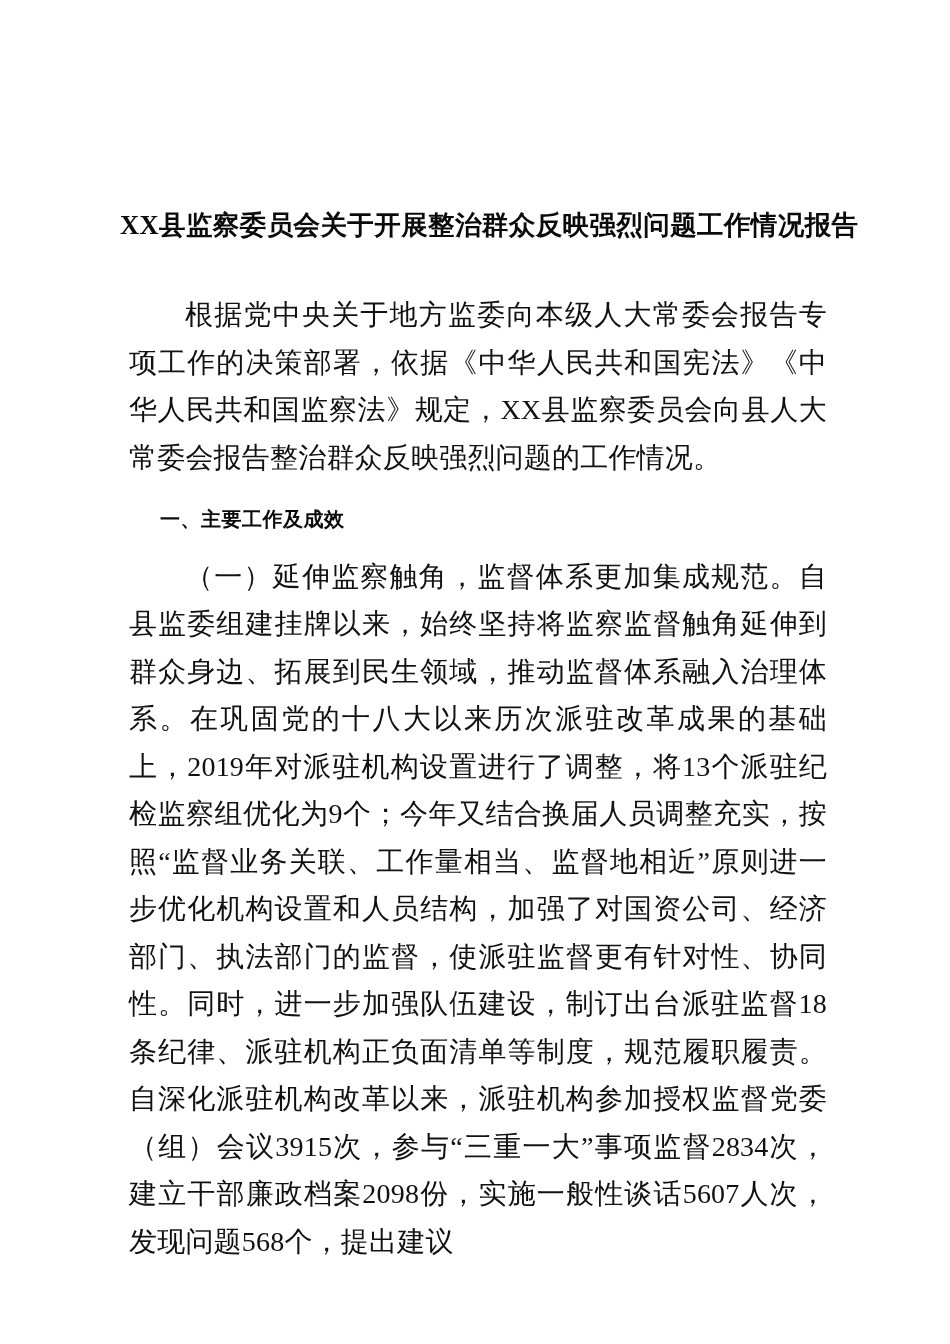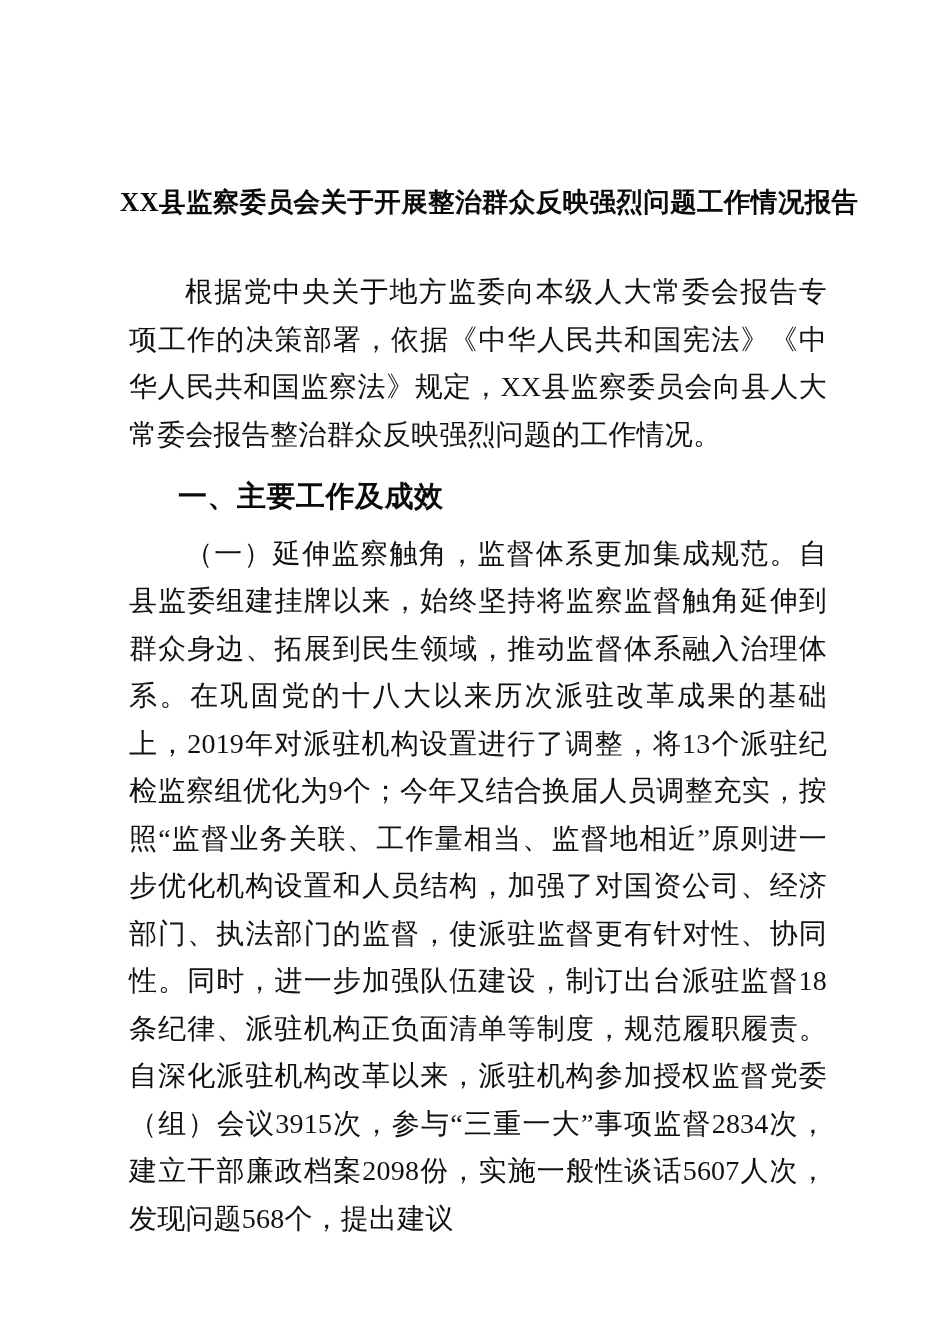--- a/index.html
+++ b/index.html
@@ -19,21 +19,21 @@
     height: 1344px;
     background: #ffffff;
     overflow: hidden;
     box-sizing: border-box;
   }
 
   
   .content {
     position: absolute;
     left: 120px;
-    top: 180px;
+    top: 203px;
     width: 716px;
   }
 
   .doc-title {
     font-family: "Liberation Serif", "DejaVu Serif", serif;
     font-weight: bold;
     font-size: 26.5px;
     line-height: 44px;
     letter-spacing: 0.4px;
     text-align: justify;
@@ -57,21 +57,21 @@
     text-indent: 2em;
     letter-spacing: 0.2px;
     margin: 9px;
     color: #111111;
   }
 
   
   .heading-1 {
     font-family: "Liberation Sans", "DejaVu Sans", sans-serif;
     font-weight: bold;
-    font-size: 29px;
+    font-size: 20px;
     line-height: 47.5px;
     text-indent: 2em;
     letter-spacing: 0.5px;
     margin: 0;
     color: #0a0a0a;
   }
 
   .para-spacer-sm { height: 6px; }
 </style>
 </head>

